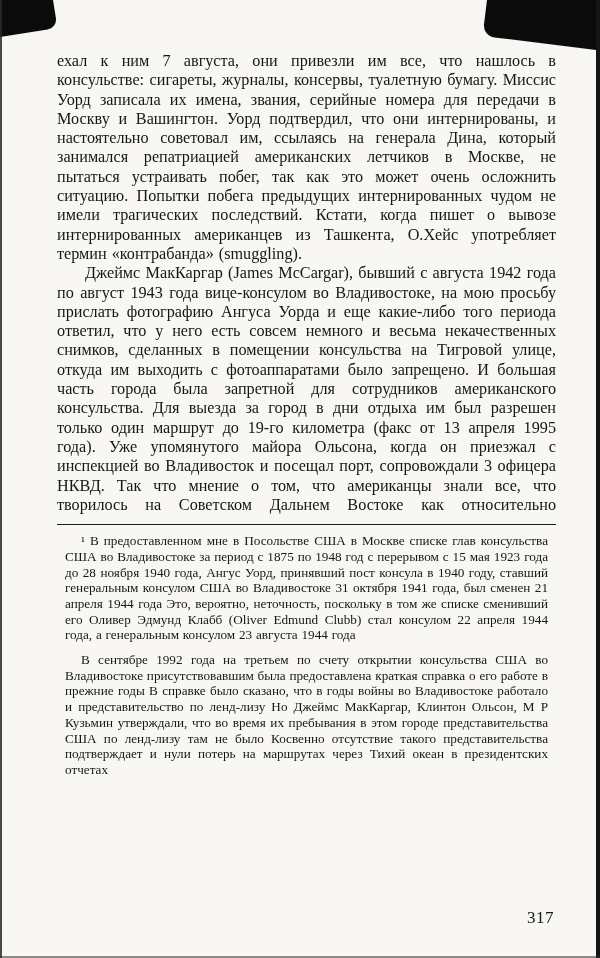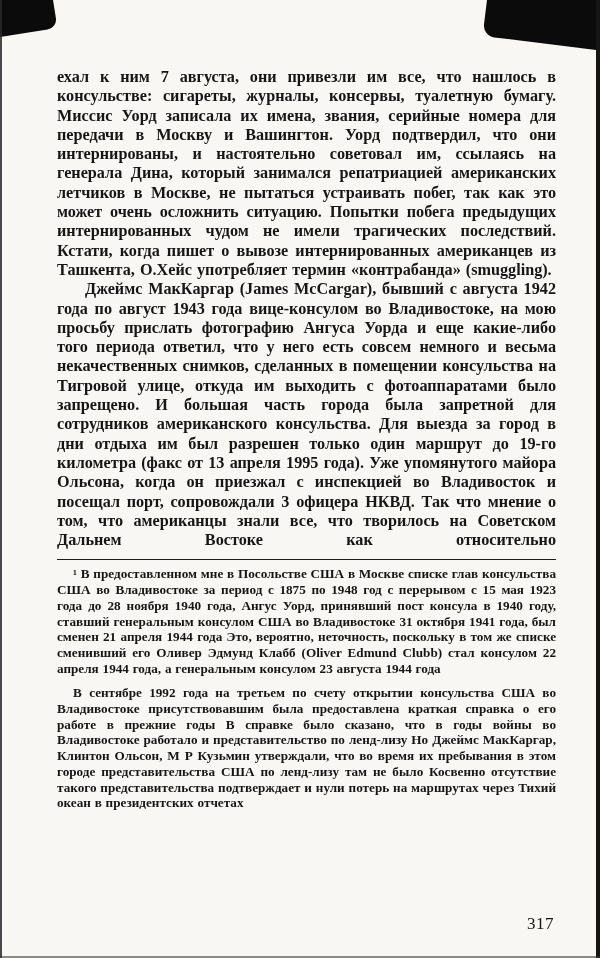--- a/index.html
+++ b/index.html
@@ -48,53 +48,52 @@
   }
   .artifact.bottom-edge {
     bottom: 0; left: 0;
     width: 100%; height: 2px;
     background: #333;
     opacity: .55;
   }
   .text-block {
     position: absolute;
     left: 57px;
-    top: 68px;
+    top: 52px;
     width: 499px;
-    font-weight: bold;
   }
   p.para {
     margin: 0;
     font-size: 16.2px;
     line-height: 19.3px;
     text-align: justify;
     text-indent: 28px;
     word-spacing: 1px;
   }
   p.para.no-indent { text-indent: 0; }
   p.para.justify-last { text-align-last: justify; }
   .footnote-rule {
     margin: 9px 0 6px 0;
     border: none;
     border-top: 1.5px solid #1c1c1c;
     width: 100%;
   }
   p.footnote {
-    margin: 0;
+    margin: 8px;
     font-size: 13.2px;
     line-height: 15.7px;
     text-align: justify;
     text-indent: 16px;
     word-spacing: .5px;
   }
   p.footnote + p.footnote { margin-top: 9px; }
   .page-number {
     position: absolute;
     right: 46px;
-    bottom: 24px;
+    bottom: 30px;
     font-size: 17px;
     letter-spacing: .5px;
   }
 </style>
 </head>
 <body>
 
 <div class="scan">
 
   <div class="artifact tl"></div>

